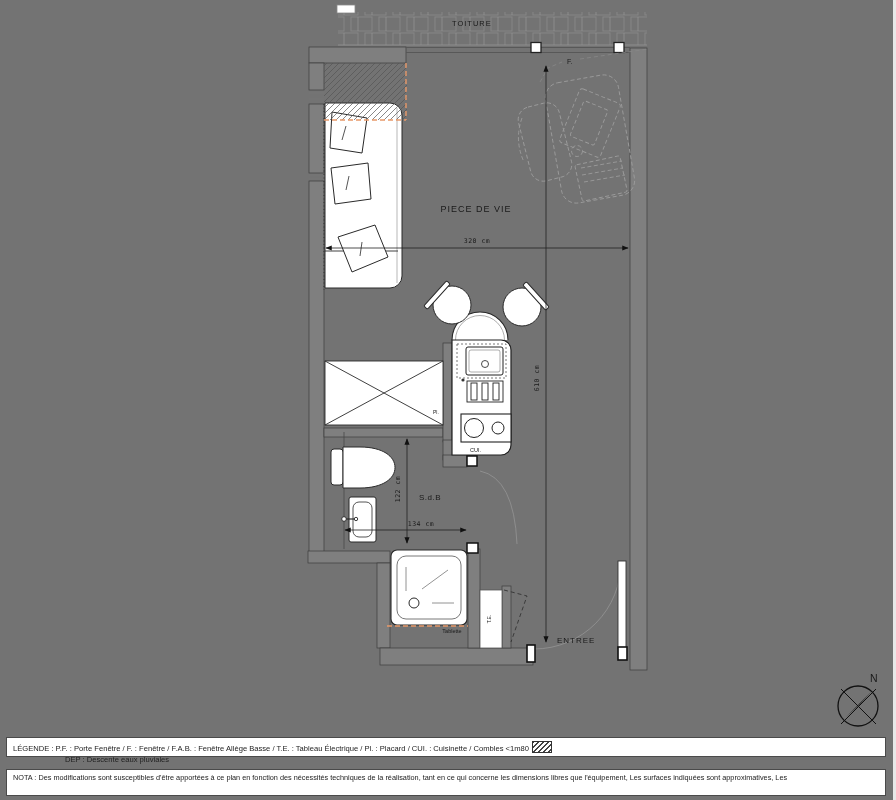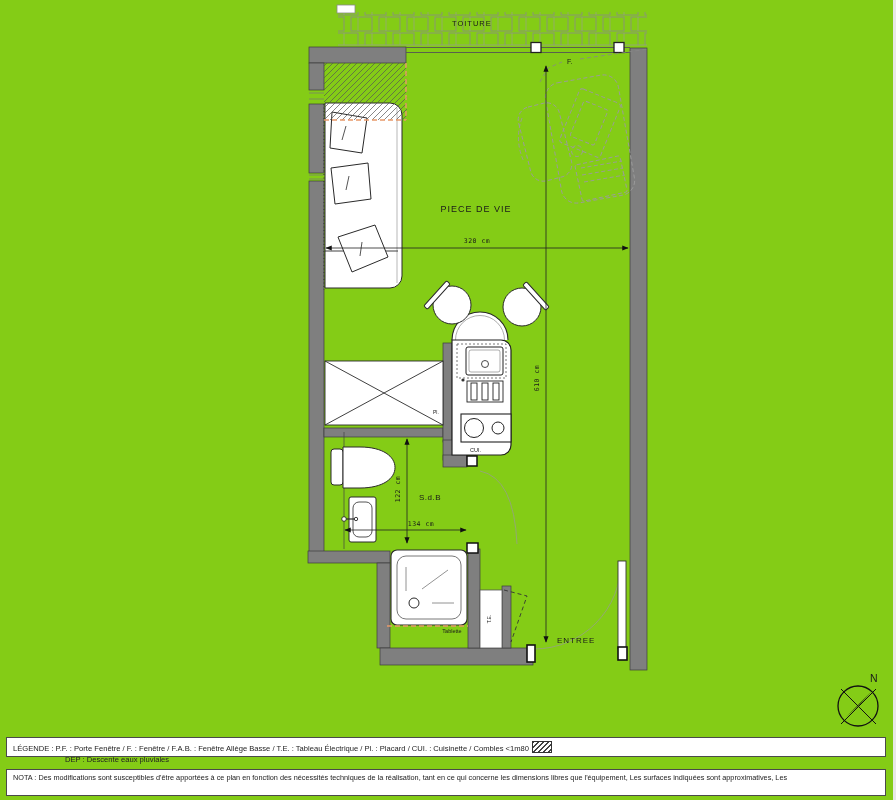--- a/index.html
+++ b/index.html
@@ -1,16 +1,16 @@
 <!DOCTYPE html>
 <html><head>
 <meta charset="utf-8">
 <style>
   html,body{margin:0;padding:0;background:#fff;}
-  #stage{position:relative;width:896px;height:800px;background:#84cc16;overflow:hidden;
+  #stage{position:relative;width:896px;height:800px;background:#737373;overflow:hidden;
          font-family:"Liberation Sans",sans-serif;border-right:3px solid #e8e8e8;box-sizing:border-box;}
   svg text{fill:#1a1a1a;}
   .dimtxt{font-family:"DejaVu Sans Mono",monospace;font-size:6.5px;letter-spacing:.5px;}
   .roomtxt{font-family:"Liberation Sans",sans-serif;}
   .box{position:absolute;left:6px;width:880px;border:1px solid #4a4a4a;background:#fff;
        box-sizing:border-box;color:#222;}
   #legend-box{top:737px;height:20px;font-size:7.6px;line-height:11px;padding:3px 6px 0 6px;}
   #legend-line2{margin-left:52px;}
   #nota-box{top:769px;height:27px;font-size:7.3px;line-height:10.5px;padding:3px 8px 0 6px;}
   .swatch{display:inline-block;width:18px;height:10px;vertical-align:-2px;margin-left:3px;

